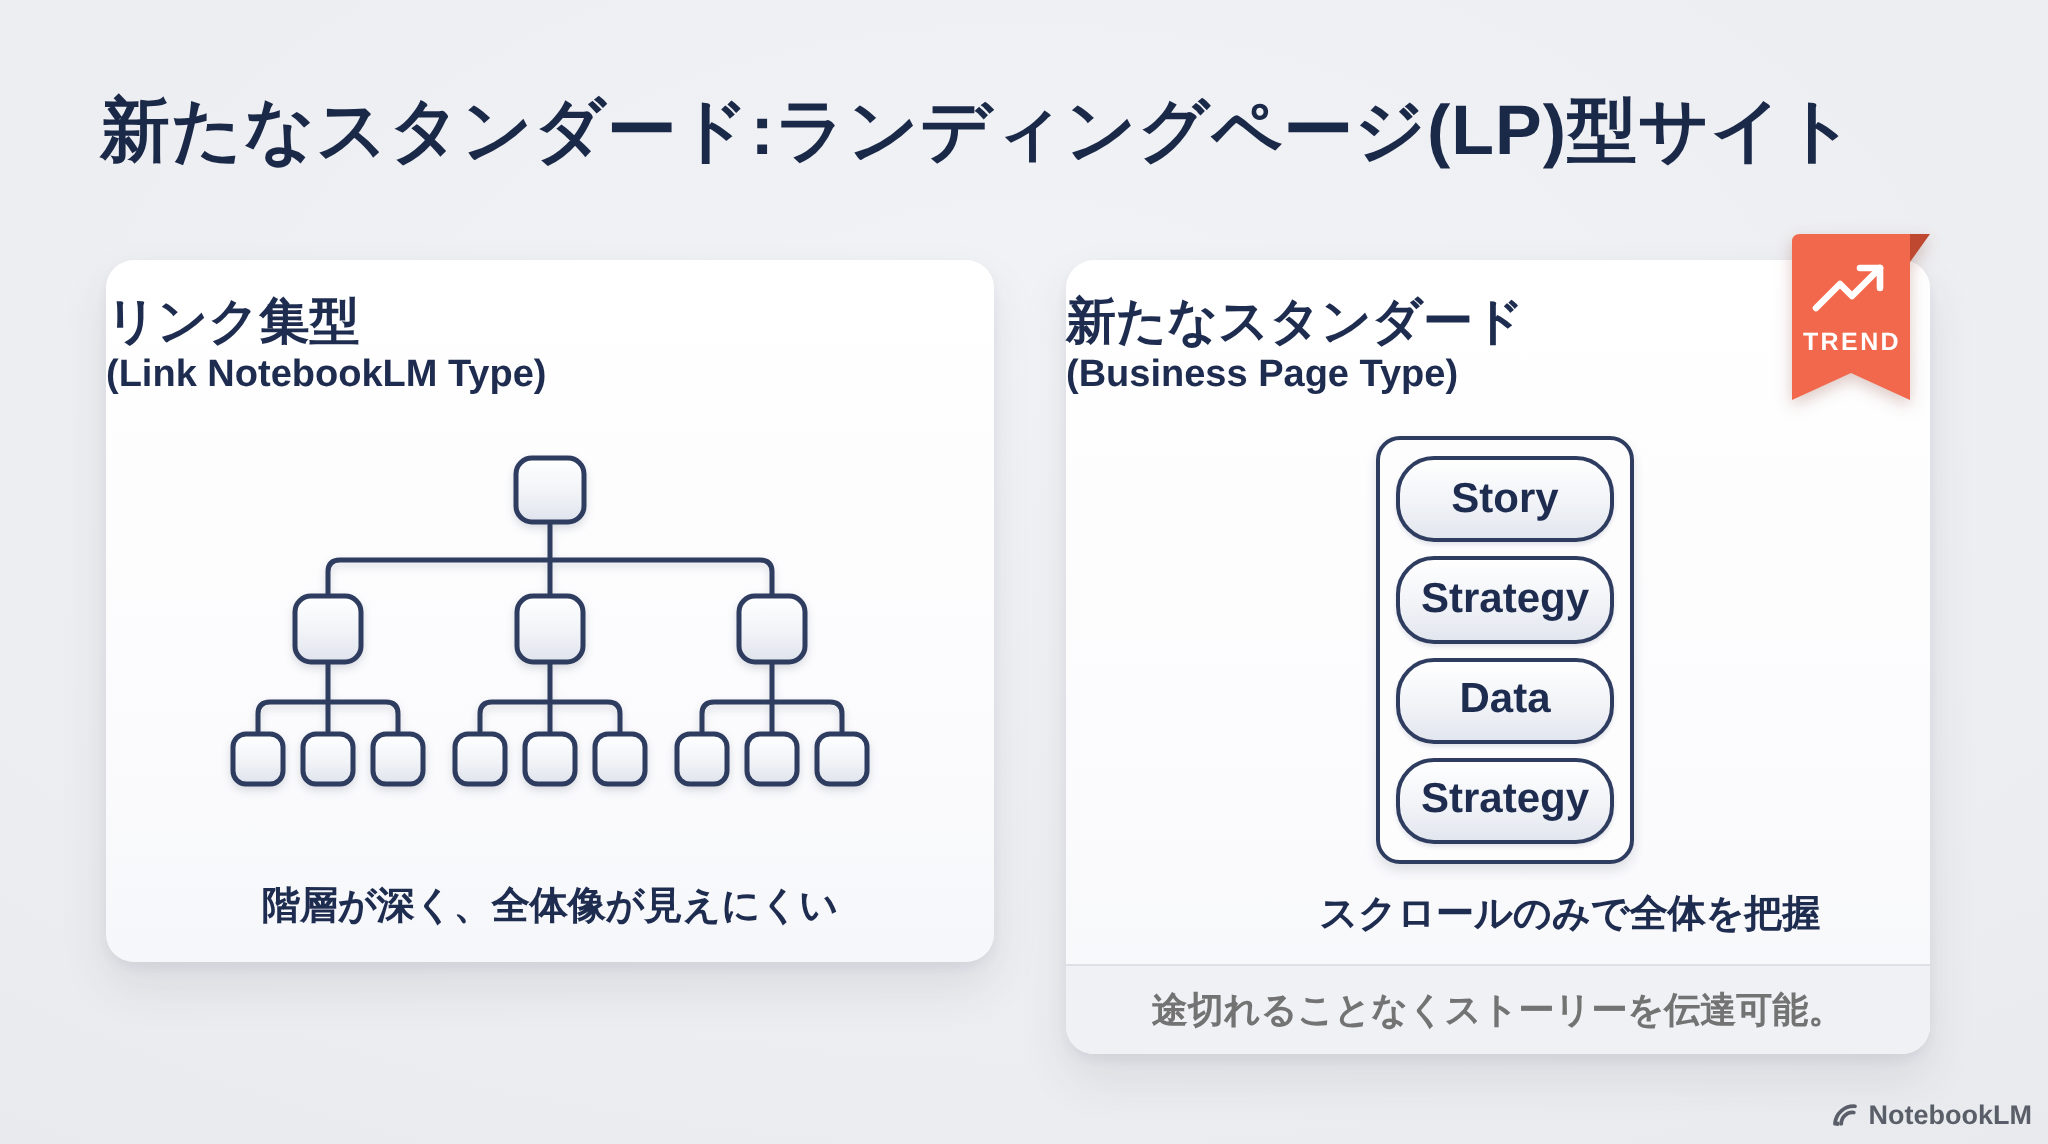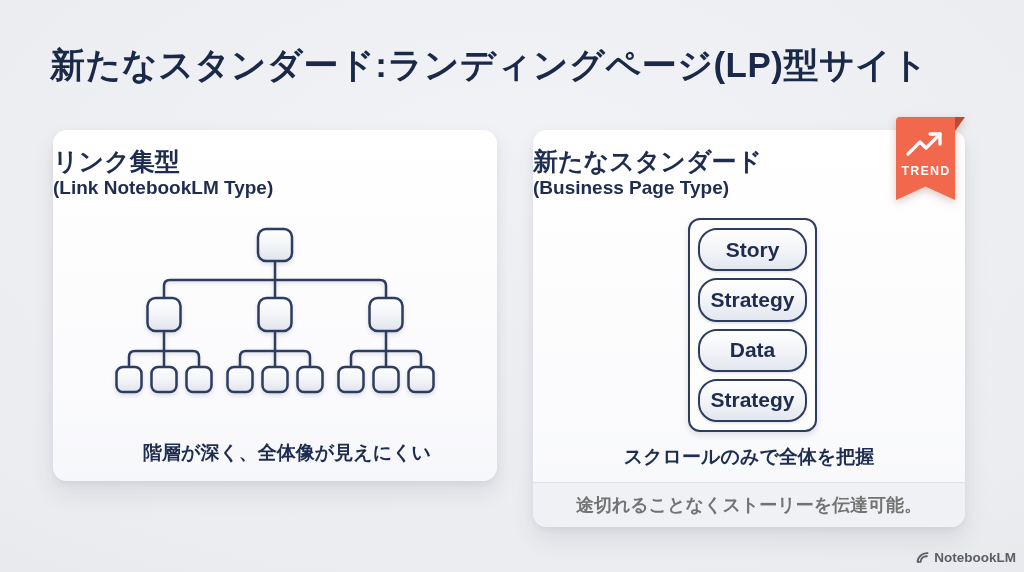--- a/index.html
+++ b/index.html
@@ -23,39 +23,39 @@
     box-shadow:0 12px 24px rgba(45,55,85,.10),0 3px 6px rgba(45,55,85,.06);
   }
   .card.left{left:53px;top:130px;width:444px;height:351px;}
   .card.right{left:533px;top:130px;width:432px;height:397px;}
   .card-head{position:absolute;top:16px;left:0;width:100%;text-align:left;}
   .card-head .ja{font-size:25px;font-weight:800;color:#1E2C50;line-height:1.25;}
   .card-head .en{font-size:19px;font-weight:700;color:#1E2C50;line-height:1.2;}
   .tree-svg{position:absolute;left:61px;top:97px;filter:drop-shadow(0 2px 2px rgba(40,50,80,.16));}
   .left-caption{
     position:absolute;bottom:15px;left:0;width:100%;text-align:center;
-    font-size:19px;font-weight:800;color:#1E2C50;padding-left:12px;
+    font-size:19px;font-weight:800;color:#1E2C50;
   }
   .stack-frame{
     position:absolute;left:155px;top:88px;width:129px;height:214px;
     box-sizing:border-box;border:2.5px solid #2E3C60;border-radius:12px;
     background:#FDFDFE;padding:8px;
     display:flex;flex-direction:column;gap:7px;
     box-shadow:0 3px 6px rgba(40,50,80,.14);
   }
   .stack-box{
     flex:1;box-sizing:border-box;border:2px solid #2E3C60;border-radius:19px;
     background:linear-gradient(180deg,#FFFFFF 0%,#F1F3F7 55%,#E2E6EE 100%);
     display:flex;align-items:center;justify-content:center;
     font-size:21px;font-weight:800;color:#1E2C50;
     box-shadow:0 1.5px 2px rgba(40,50,80,.12);
   }
   .right-caption{
     position:absolute;bottom:57px;left:0;width:100%;text-align:center;
-    font-size:19px;font-weight:800;color:#1E2C50;
+    font-size:19px;font-weight:800;color:#1E2C50;padding-left:36px;
   }
   .right-footer{
     position:absolute;bottom:0;left:0;right:0;height:44px;
     background:#EFF1F5;border-top:1px solid #DDE0E7;
     border-radius:0 0 14px 14px;
     display:flex;align-items:center;justify-content:center;
     font-size:18px;font-weight:800;color:#737373;
   }
   .ribbon{position:absolute;left:896px;top:117px;width:70px;height:85px;
     filter:drop-shadow(0 3px 4px rgba(120,40,20,.25));}

